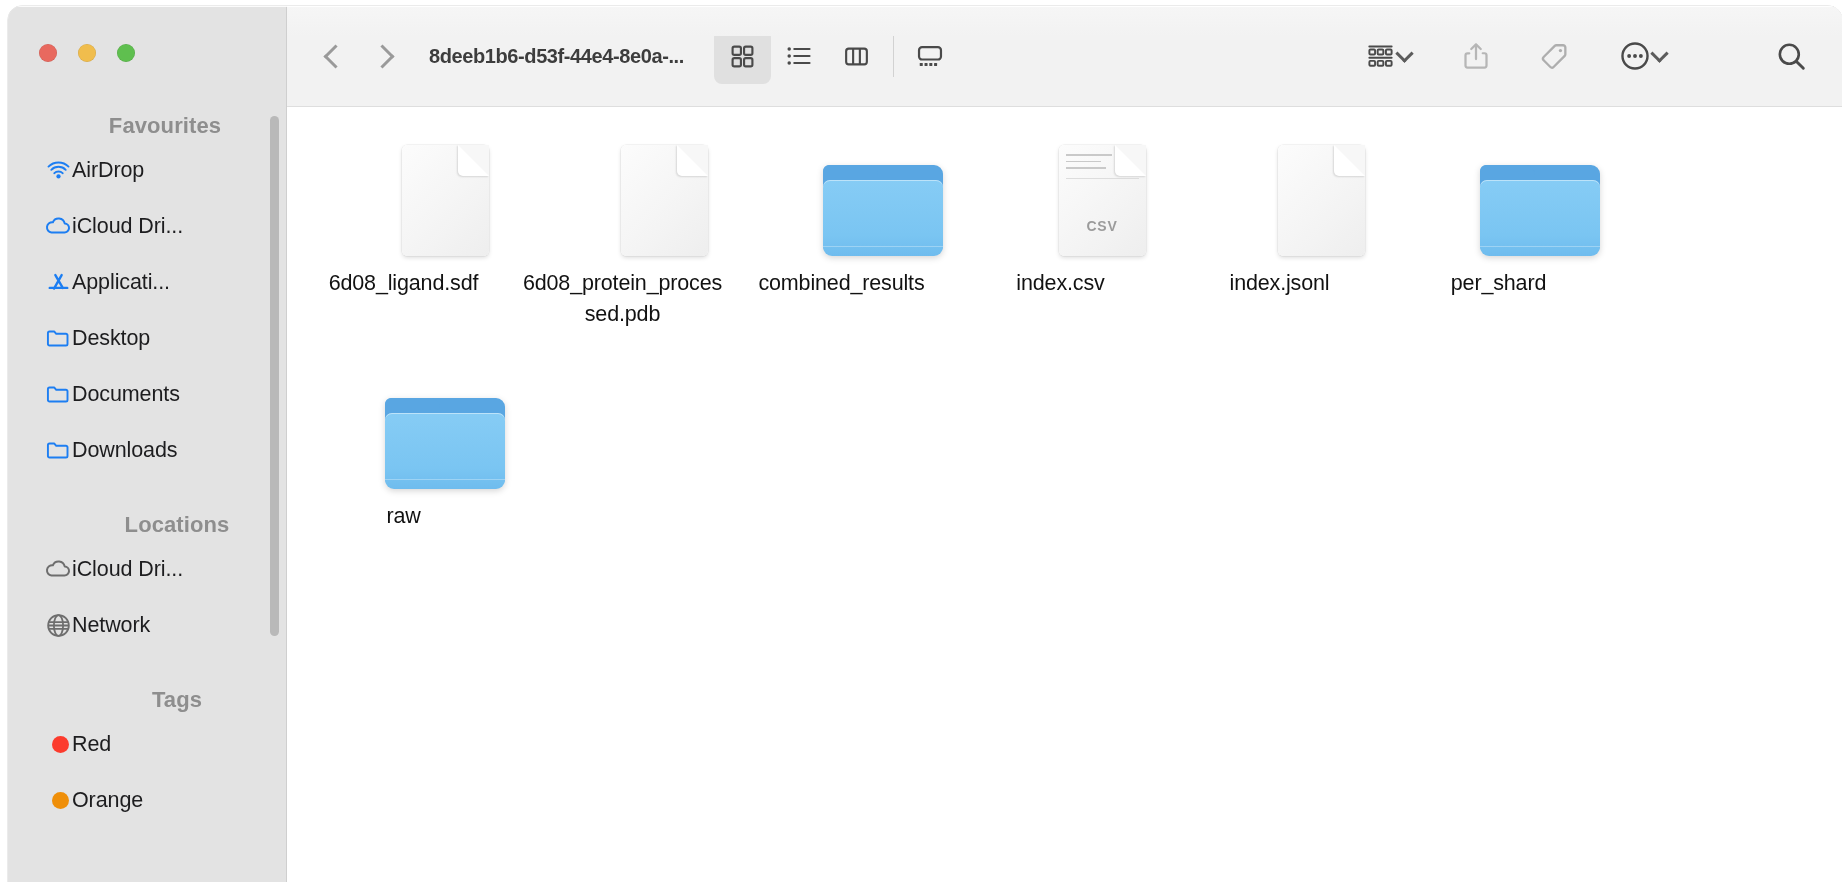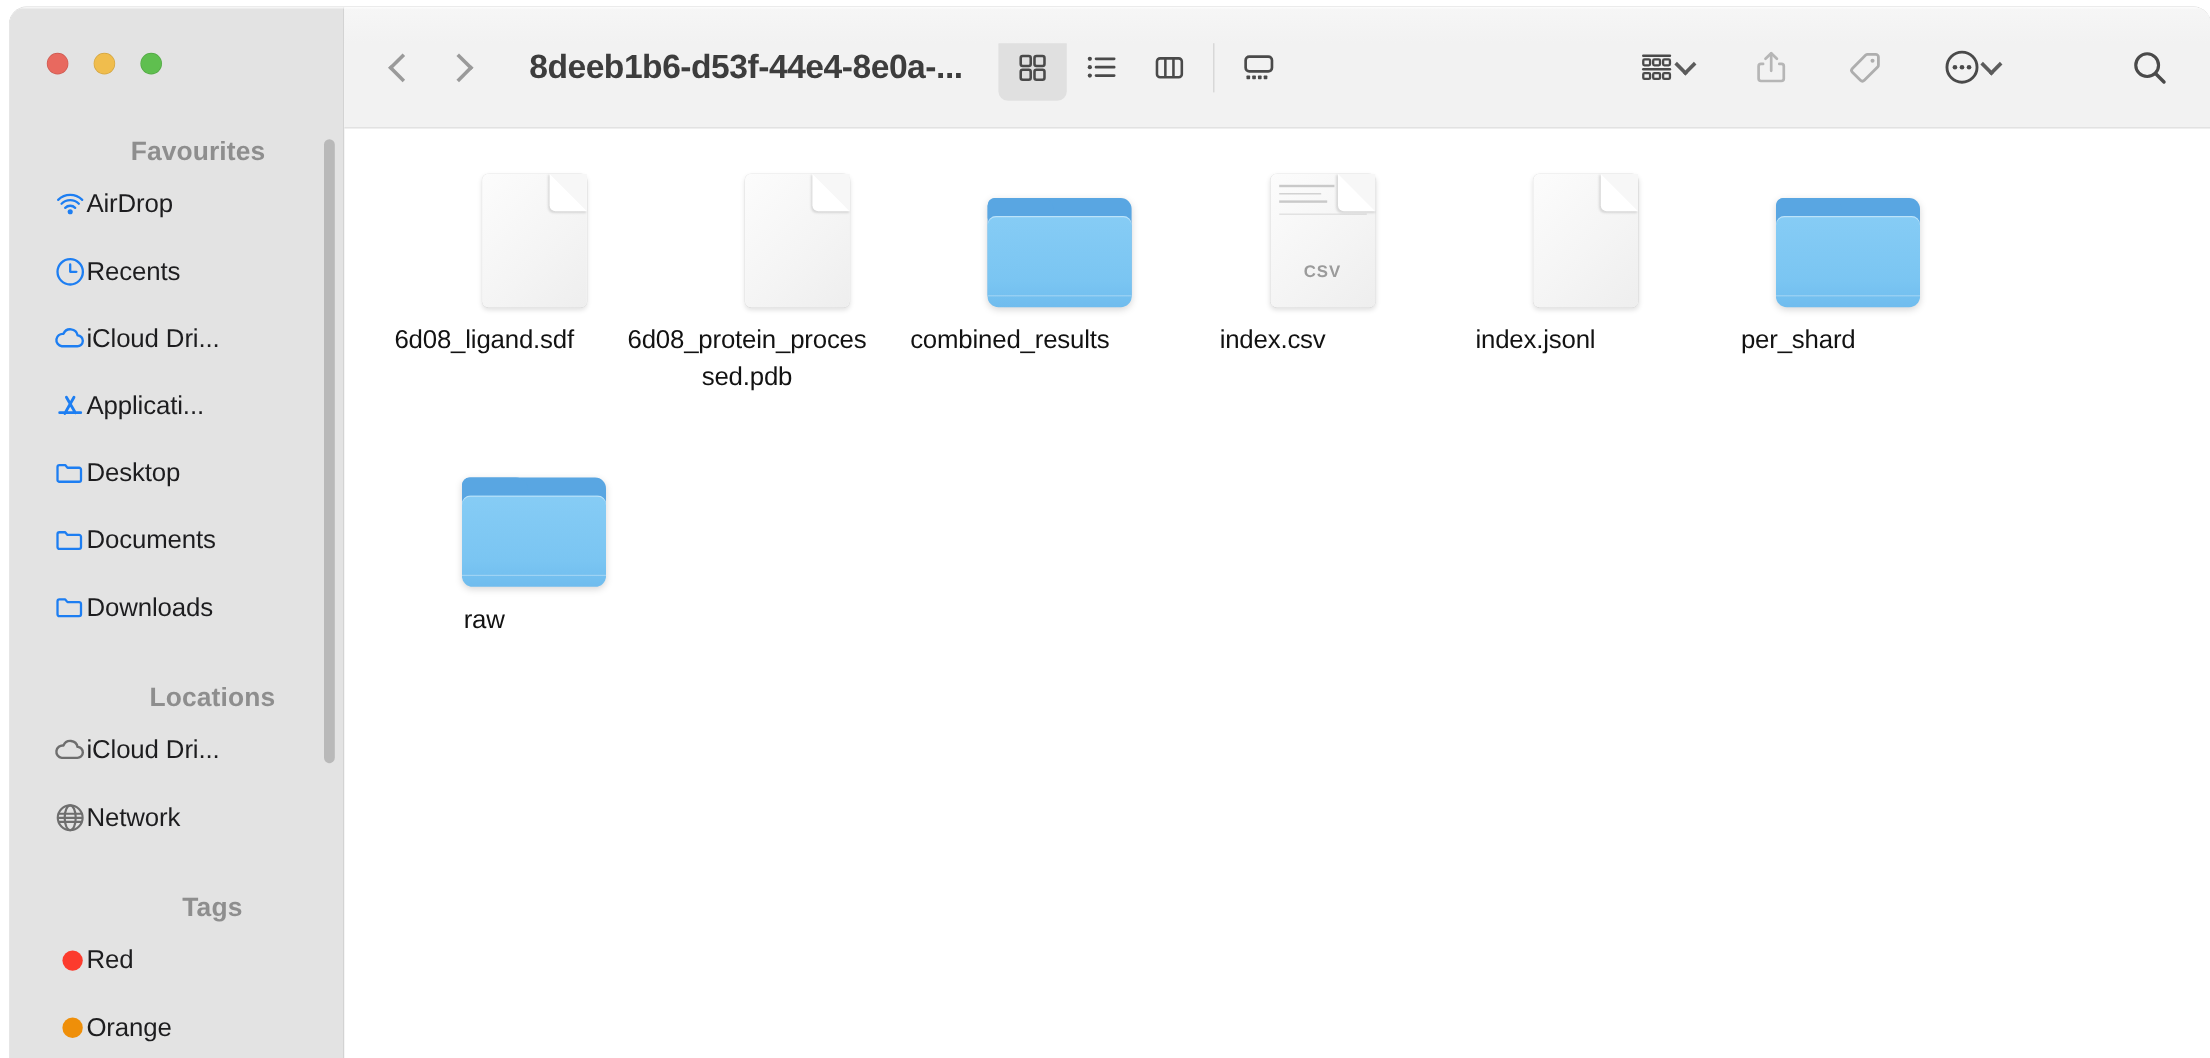--- a/index.html
+++ b/index.html
@@ -137,25 +137,25 @@
   }
   .chev {
     width:17px; height:17px;
     border-left:3.2px solid #9a9a9a;
     border-bottom:3.2px solid #9a9a9a;
   }
   .chev.left  { transform:rotate(45deg); margin-left:5px; }
   .chev.right { transform:rotate(-135deg); margin-right:5px; }
 
   #win-title {
-    font-size:28px;
+    font-size:20px;
     font-weight:bold;
     color:#3d3d3d;
     letter-spacing:-0.4px;
-    margin-left:30px;
+    margin-left:18px;
     white-space:nowrap;
     text-align:right;
   }
 
   .tb-group { display:flex; align-items:center; margin-left:30px; }
 
   .tb-btn {
     width:57px; height:55px;
     border-radius:8px;
     display:flex; align-items:center; justify-content:center;
@@ -315,29 +315,20 @@
           <svg width="27" height="27" viewBox="0 0 24 24">
             <circle cx="12" cy="17.3" r="1.9" fill="#1d7ef2"></circle>
             <path d="M8.3 14.4a5.2 5.2 0 0 1 7.4 0" fill="none" stroke="#1d7ef2" stroke-width="1.7" stroke-linecap="round"></path>
             <path d="M5.6 11.4a9 9 0 0 1 12.8 0" fill="none" stroke="#1d7ef2" stroke-width="1.7" stroke-linecap="round"></path>
             <path d="M3.1 8.5a12.6 12.6 0 0 1 17.8 0" fill="none" stroke="#1d7ef2" stroke-width="1.7" stroke-linecap="round"></path>
           </svg>
         </span>
         <span class="sb-label">AirDrop</span>
       </div>
 
-      <div class="sb-item">
-        <span class="sb-icon">
-          <svg width="27" height="27" viewBox="0 0 24 24">
-            <circle cx="12" cy="12" r="9.4" fill="none" stroke="#1d7ef2" stroke-width="1.7"></circle>
-            <path d="M12 6.6V12h4.6" fill="none" stroke="#1d7ef2" stroke-width="1.7" stroke-linecap="round" stroke-linejoin="round"></path>
-          </svg>
-        </span>
-        <span class="sb-label">Recents</span>
-      </div>
 
       <div class="sb-item">
         <span class="sb-icon">
           <svg width="28" height="28" viewBox="0 0 24 24">
             <path d="M6.4 17.6h11a3.9 3.9 0 0 0 .3-7.8 5.3 5.3 0 0 0-10.1-1 3.6 3.6 0 0 0-1.2 8.8z" fill="none" stroke="#1d7ef2" stroke-width="1.7" stroke-linejoin="round"></path>
           </svg>
         </span>
         <span class="sb-label">iCloud Dri...</span>
       </div>
 

